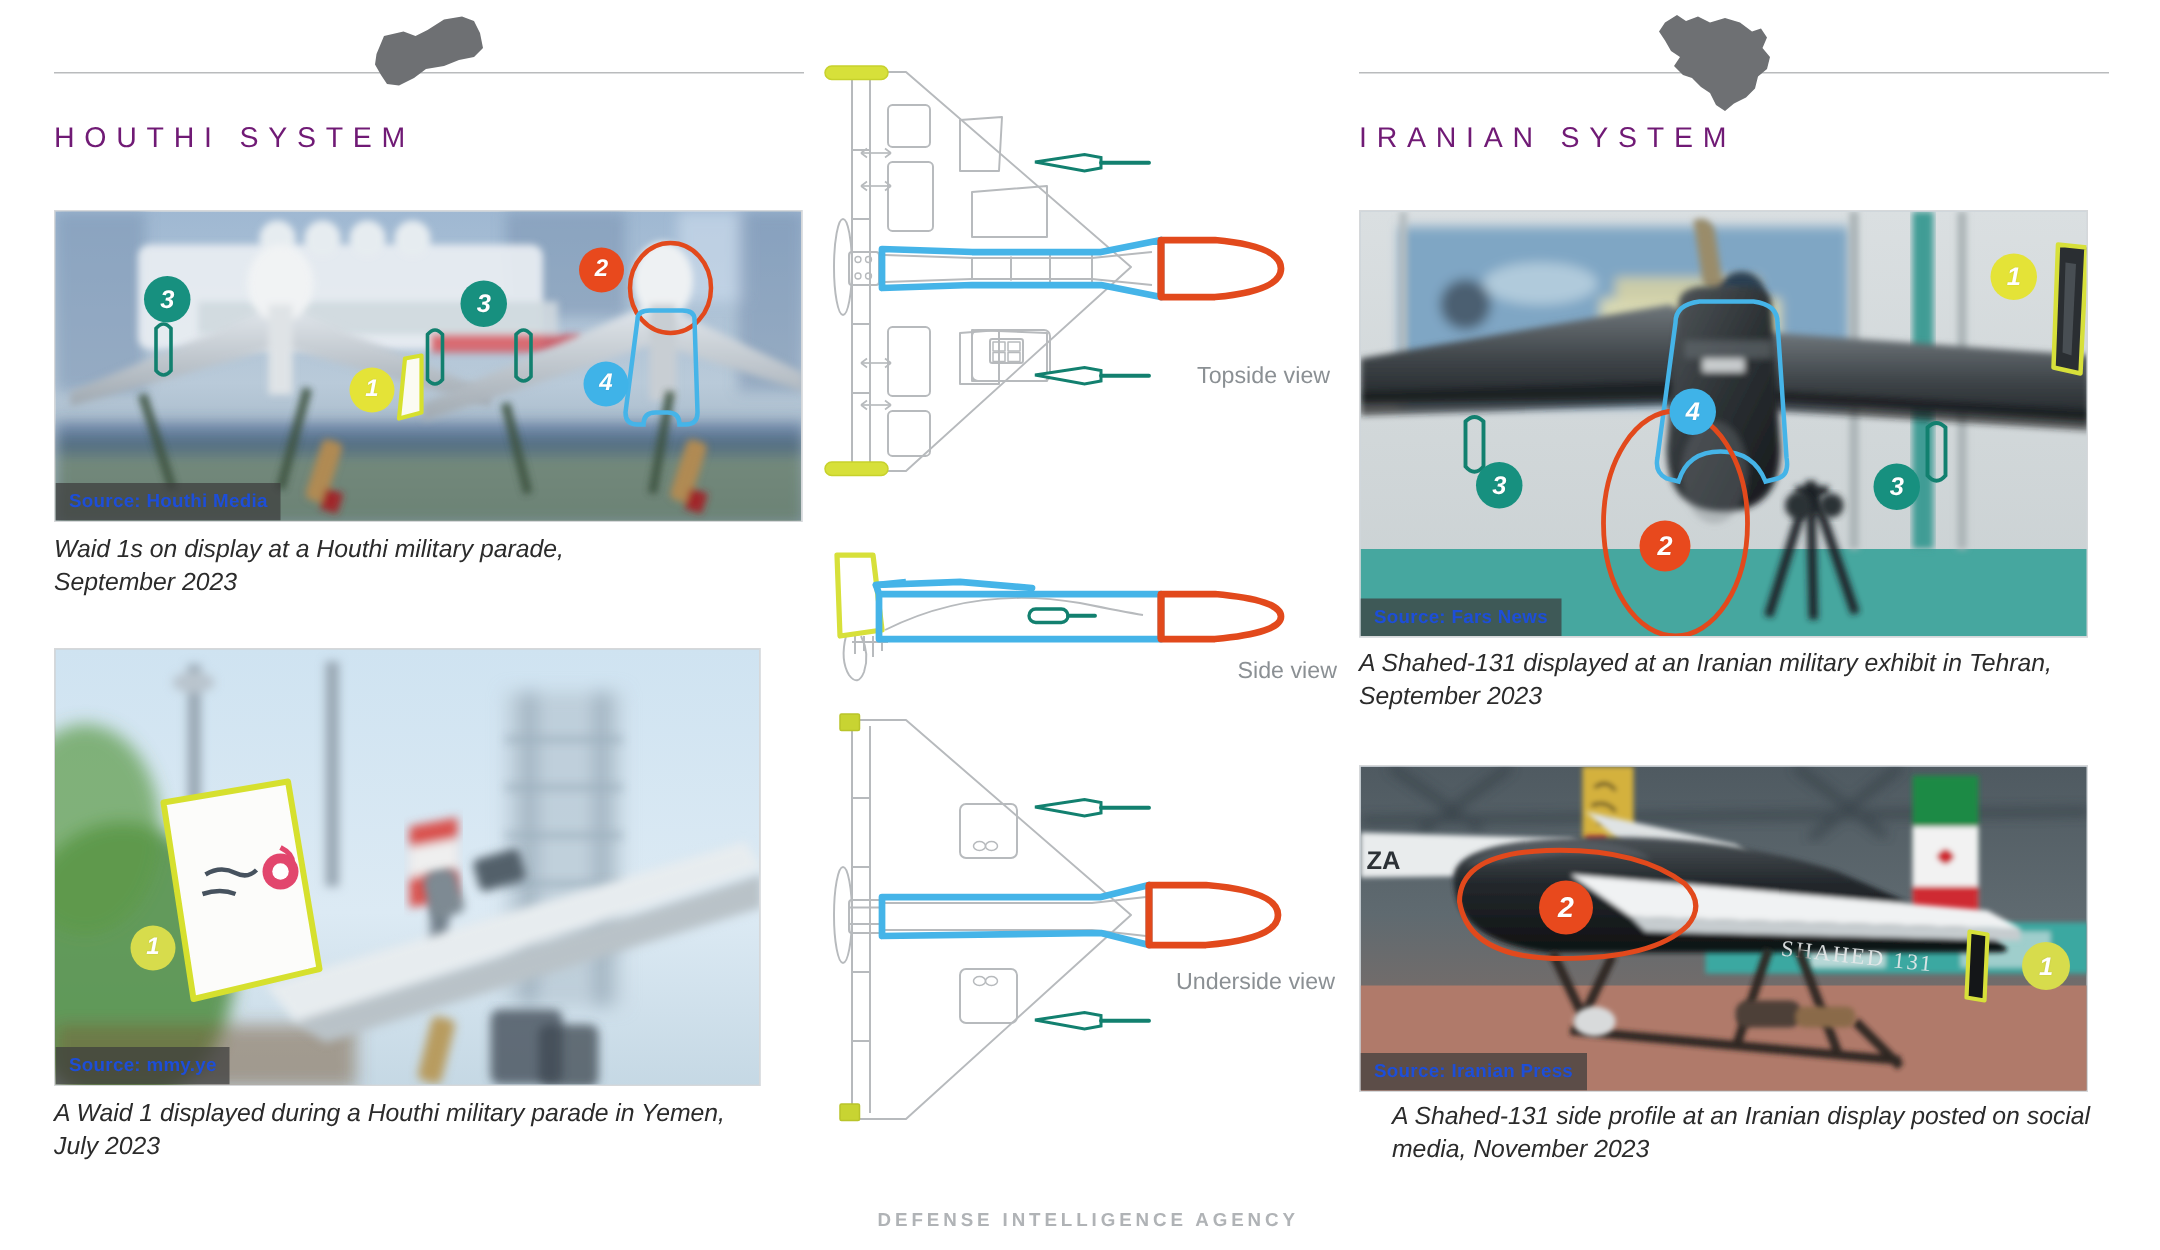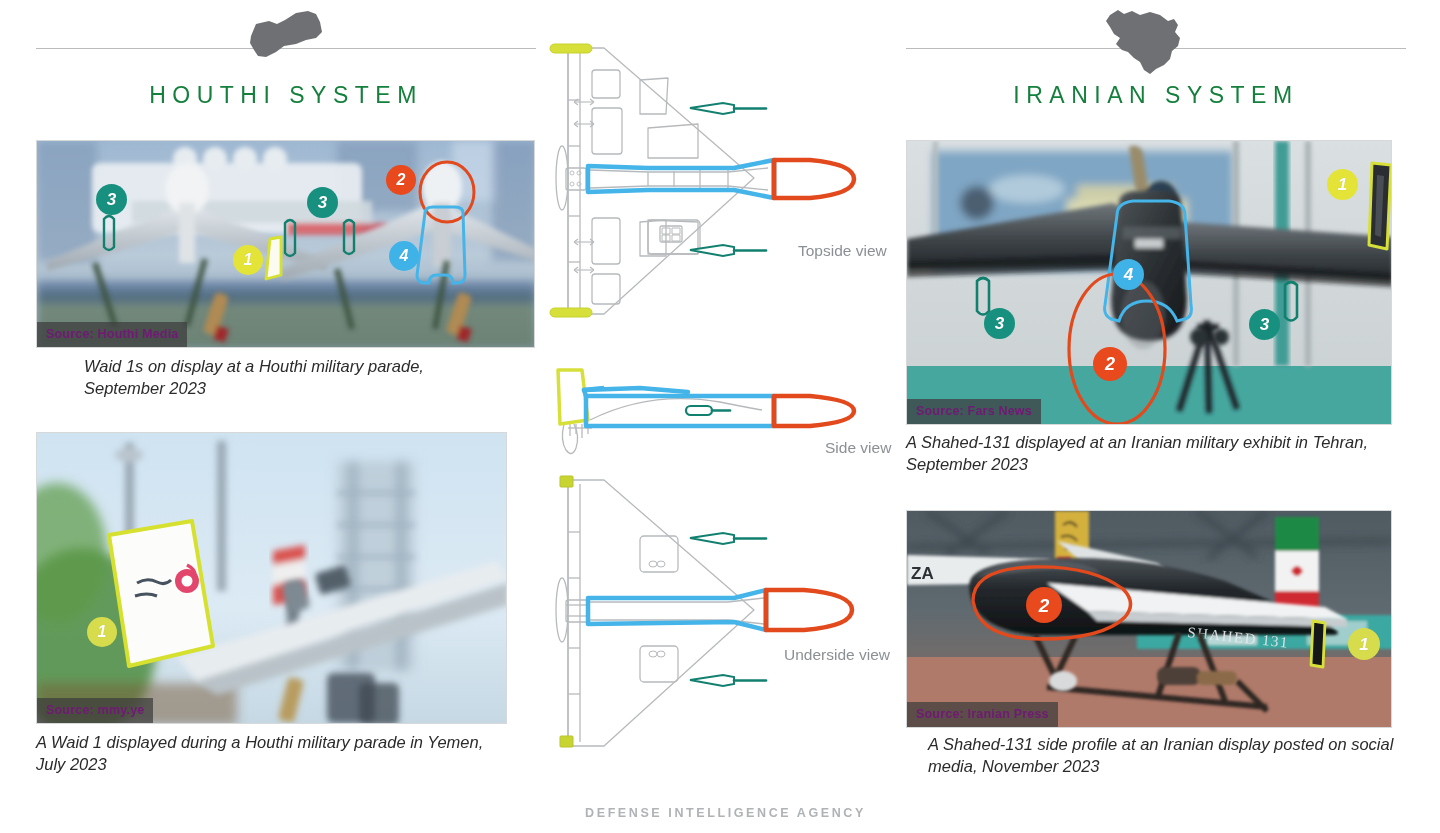--- a/index.html
+++ b/index.html
@@ -12,40 +12,40 @@
   #page { position: relative; width: 1440px; height: 833px; background: #fff; }
 
   
   .col-header { position: absolute; }
   .hdr-rule {
     position: absolute; top: 48px; height: 1px; background: #b9bbbd;
   }
   .hdr-map { position: absolute; top: 10px; }
   .hdr-title {
     position: absolute;
-    font-size: 23px;
+    font-size: 19px;
     letter-spacing: 6.5px;
-    color: #15803d;
+    color: #701a75;
     font-weight: 400;
-    text-align: center;
+    text-align: left;
     white-space: nowrap;
   }
 
   
   .photo {
     position: absolute;
     overflow: hidden;
     border: 1px solid #d6d8da;
     background: #c9d4dc;
   }
   .photo .bg { position: absolute; inset: 0; }
   .src-tag {
     position: absolute; left: 0; bottom: 0;
     background: rgba(60,60,60,0.72);
-    color: #701a75;
+    color: #1d4ed8;
     font-size: 12.5px;
     font-weight: 700;
     padding: 5px 9px 6px 9px;
     letter-spacing: 0.2px;
     white-space: nowrap;
   }
   .caption {
     position: absolute;
     font-style: italic;
     font-size: 16.5px;
@@ -204,21 +204,21 @@
     <div class="marker" style="left:196px; top:104px; width:30px; height:30px; font-size:16px; background:#e4e337;">
       <span>1</span>
     </div>
     <div class="marker" style="left:352px; top:100px; width:30px; height:30px; font-size:16px; background:#3fb3e8;">
       <span>4</span>
     </div>
 
     <div class="src-tag">Source: Houthi Media</div>
   </div>
 
-  <div class="caption" style="left:36px; top:356px; width:420px;margin-left:48px;">Waid 1s on display at a Houthi military parade, September 2023</div>
+  <div class="caption" style="left:36px; top:356px; width:420px;">Waid 1s on display at a Houthi military parade, September 2023</div>
 
   <div class="photo" style="left:36px; top:432px; width:471px; height:292px;">
     <div class="bg">
       <svg width="471" height="292" viewBox="0 0 471 292" preserveAspectRatio="none">
         <defs>
           <linearGradient id="hb-sky" x1="0" y1="0" x2="0" y2="1">
             <stop offset="0%" stop-color="#cfe3f1"></stop>
             <stop offset="60%" stop-color="#dceaf4"></stop>
             <stop offset="100%" stop-color="#c5d8e4"></stop>
           </linearGradient>

